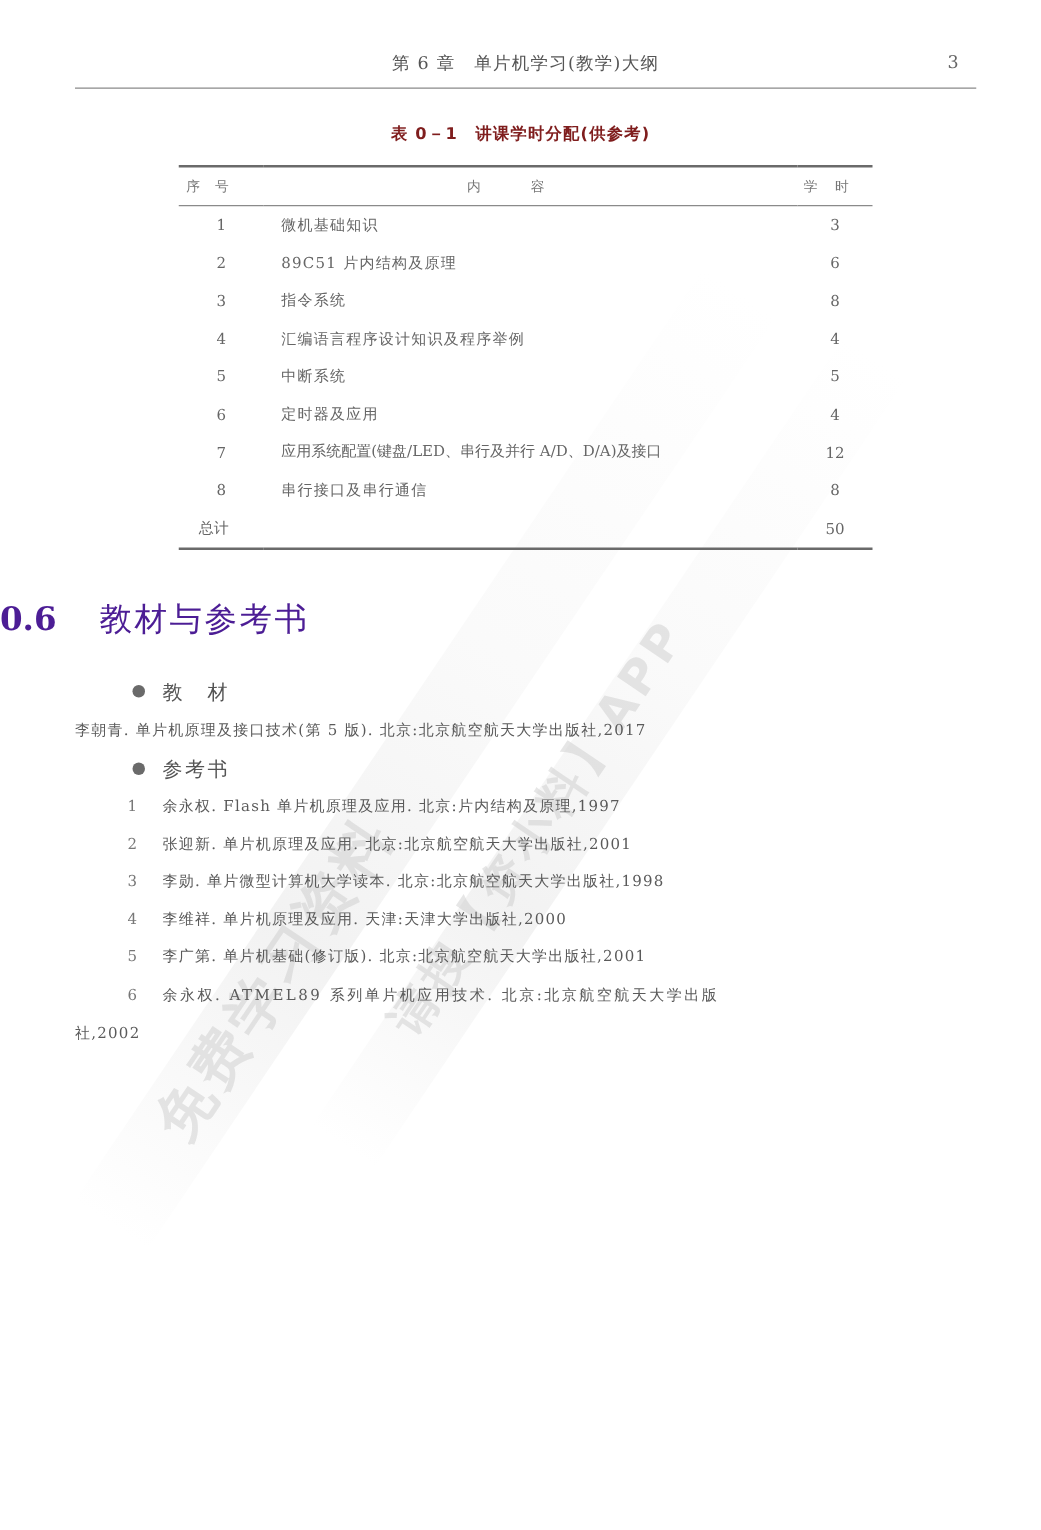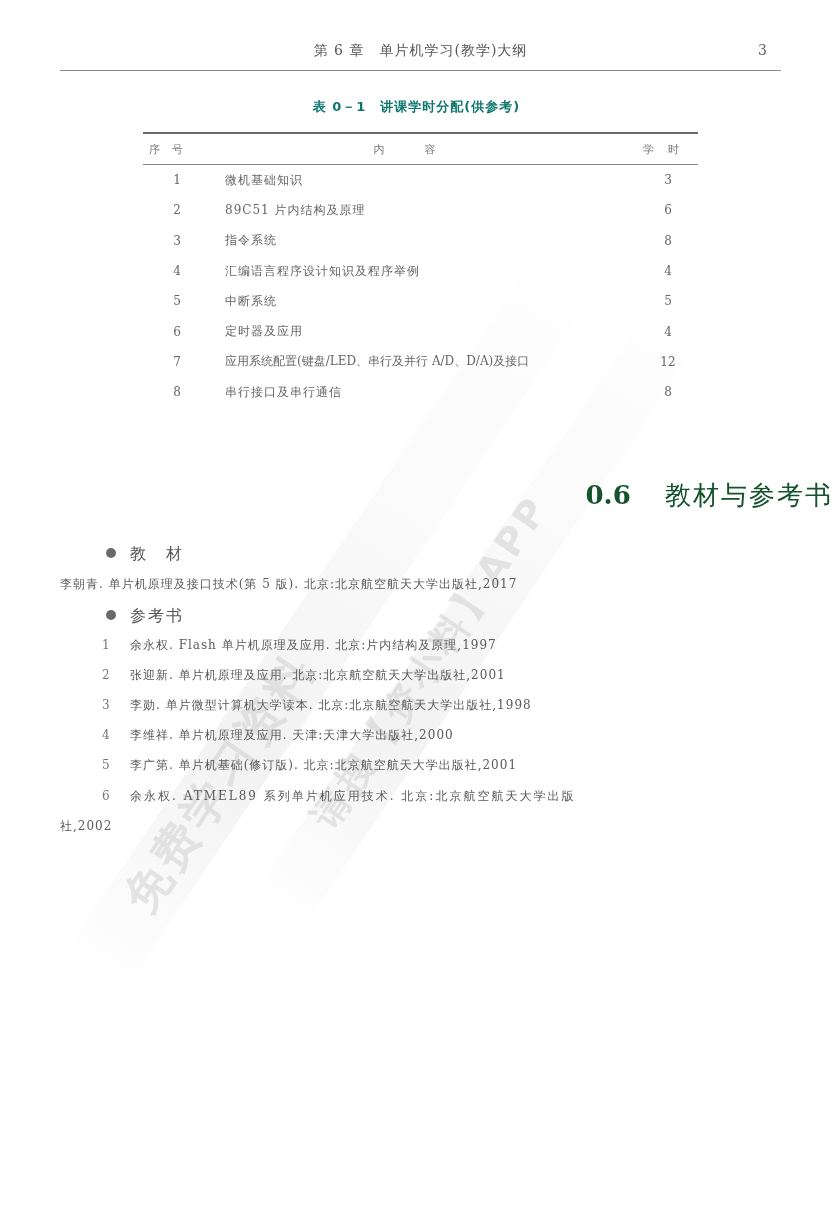--- a/index.html
+++ b/index.html
@@ -69,21 +69,21 @@
 
     
     .table-caption {
       position: absolute;
       left: 0; width: 833px;
       top: 98px;
       text-align: center;
       font-family: "DejaVu Sans", sans-serif;
       font-weight: bold;
       font-size: 13px;
-      color: #0f766e;
+      color: #7f1d1d;
       letter-spacing: 1px;
     }
 
     
     .hours-table {
       position: absolute;
       left: 143px;
       top: 132px;
       width: 555px;
       border-collapse: collapse;
@@ -116,24 +116,24 @@
     .hours-table th.col-content { text-align: center; padding-left: 0 !important; letter-spacing: 40px; }
     .hours-table th.col-hours { letter-spacing: 14px; }
     .hours-table td.total-label { text-align: left; padding-left: 16px; }
     .hours-table td.col-content { letter-spacing: 1px; }
 
     
     .section-heading {
       position: absolute;
       left: 0; width: 833px;
       top: 478px;
-      text-align: right;
+      text-align: left;
       font-family: "DejaVu Sans", sans-serif;
       font-size: 26px;
-      color: #14532d;
+      color: #4c1d95;
     }
     .section-heading .sec-num {
       font-family: "DejaVu Serif", serif;
       font-weight: bold;
       margin-right: 26px;
     }
     .section-heading .sec-title { letter-spacing: 2px; }
     .bullet-heading {
       position: absolute;
       left: 106px;
@@ -224,20 +224,24 @@
       <tr>
         <td class="col-no">7</td>
         <td class="col-content" style="letter-spacing:0;margin-top:35px;">应用系统配置(键盘/LED、串行及并行 A/D、D/A)及接口</td>
         <td class="col-hours">12</td>
       </tr>
       <tr>
         <td class="col-no">8</td>
         <td class="col-content">串行接口及串行通信</td>
         <td class="col-hours">8</td>
       </tr>
+      <tr class="last">
+        <td class="total-label" colspan="2">总计</td>
+        <td class="col-hours">50</td>
+      </tr>
     </tbody>
   </table>
 
   <div class="section-heading">
     <span class="sec-num">0.6</span>
     <span class="sec-title">教材与参考书</span>
   </div>
 
   <div class="bullet-heading" style="top:544px;">
     <span class="bullet-dot"></span><span>教　材</span>

